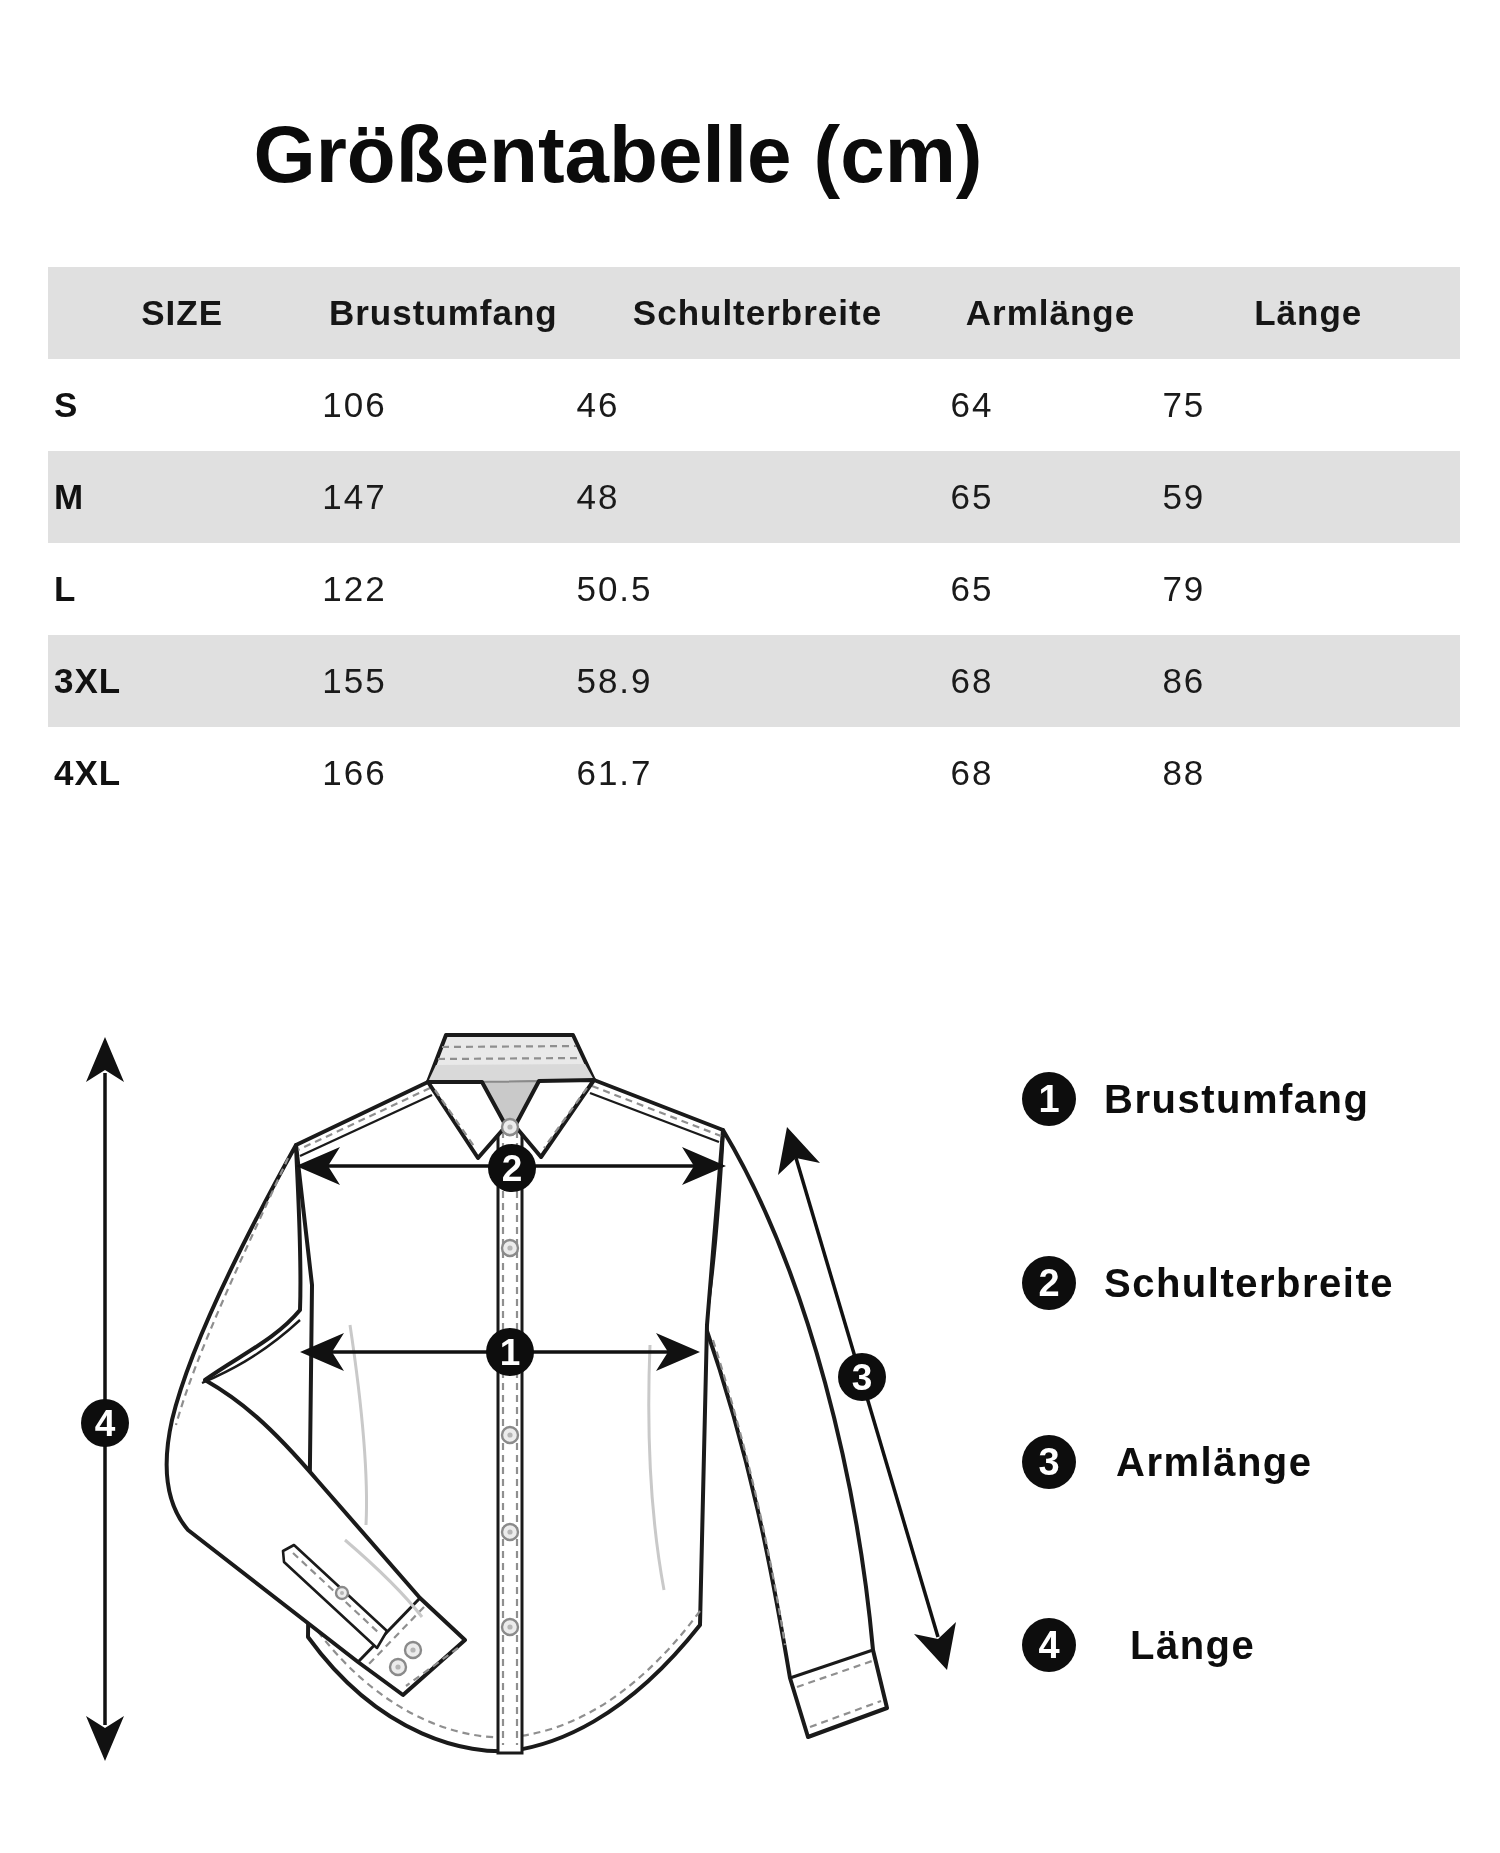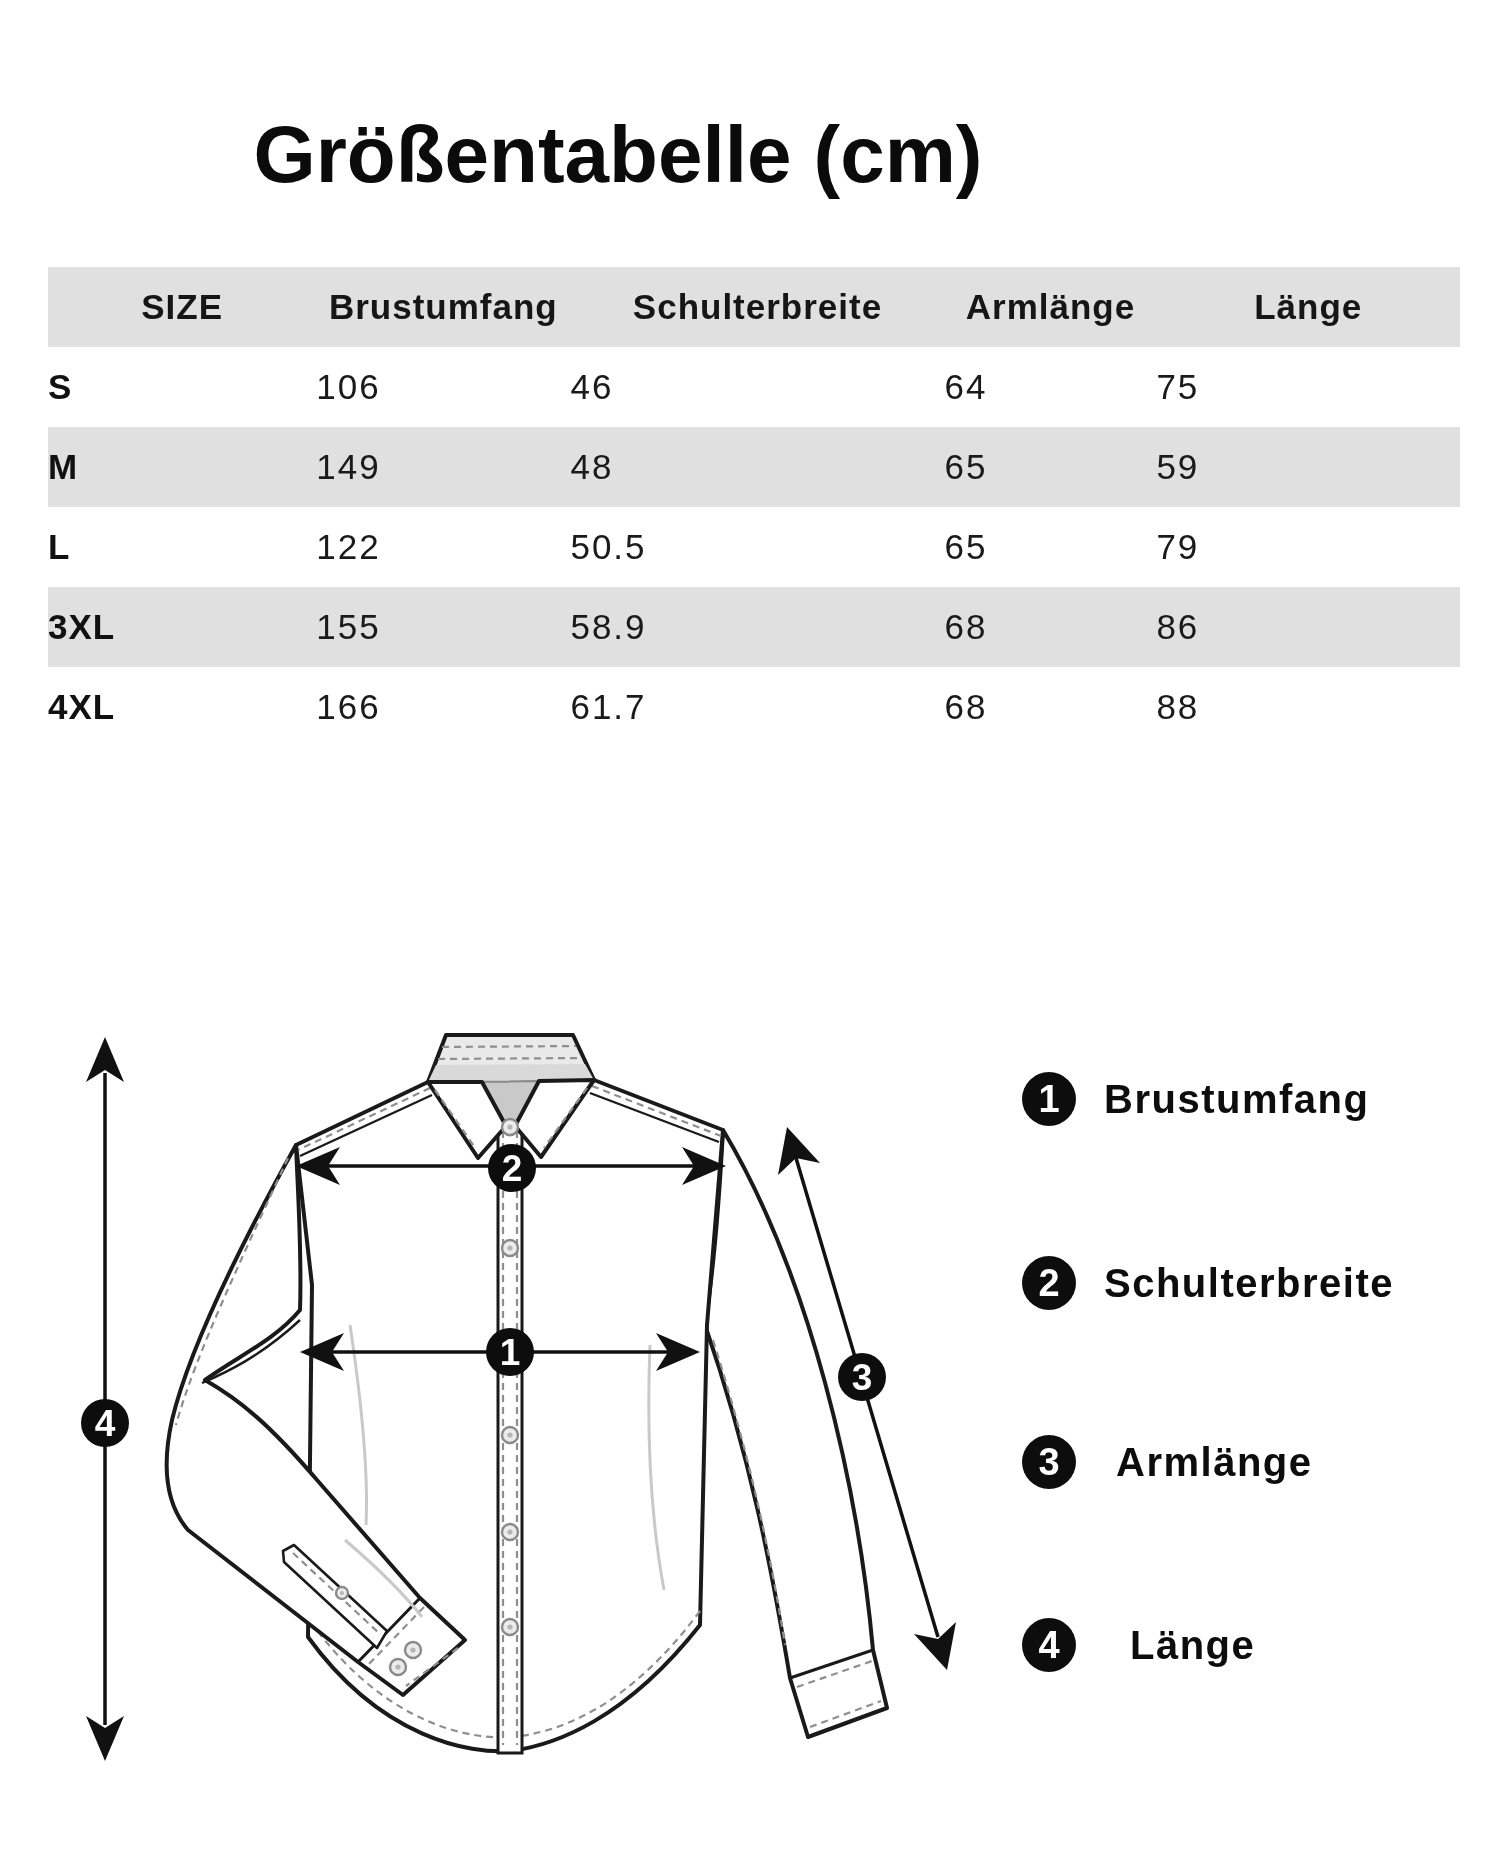--- a/index.html
+++ b/index.html
@@ -15,21 +15,21 @@
   table.size-table{
     position:absolute;left:48px;top:267px;width:1412px;
     border-collapse:collapse;table-layout:fixed;
   }
   table.size-table col.c1{width:19%}
   table.size-table col.c2{width:18%}
   table.size-table col.c3{width:26.5%}
   table.size-table col.c4{width:15%}
   table.size-table col.c5{width:21.5%}
   table.size-table th, table.size-table td{
-    height:80px;padding:0;vertical-align:middle;border:none;
+    height:80px;padding:6px;vertical-align:middle;border:none;
   }
   table.size-table thead th{
     background:#e0e0e0;font-size:35px;font-weight:bold;letter-spacing:1px;color:#161616;
   }
   table.size-table tbody tr:nth-child(even){background:#e0e0e0;}
   table.size-table td{font-size:35px;letter-spacing:2px;color:#1a1a1a;}
   table.size-table td.size-col{font-weight:bold;letter-spacing:1px;color:#111;}
   .diagram{position:absolute;left:50px;top:1025px;width:920px;height:828px;}
   .legend{position:absolute;left:1022px;top:1072px;width:460px;height:700px;}
   .legend-item{position:absolute;left:0;display:flex;align-items:center;}
@@ -84,21 +84,21 @@
   <tbody>
     <tr>
       <td class="size-col">S</td>
       <td>106</td>
       <td>46</td>
       <td>64</td>
       <td>75</td>
     </tr>
     <tr>
       <td class="size-col">M</td>
-      <td>149</td>
+      <td>147</td>
       <td>48</td>
       <td>65</td>
       <td>59</td>
     </tr>
     <tr>
       <td class="size-col">L</td>
       <td>122</td>
       <td>50.5</td>
       <td>65</td>
       <td>79</td>

